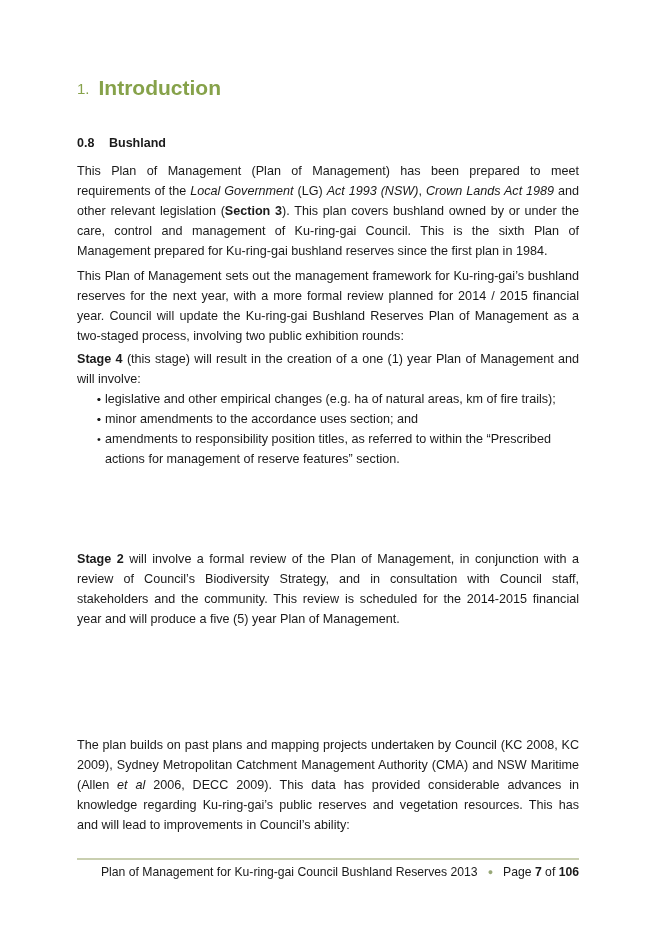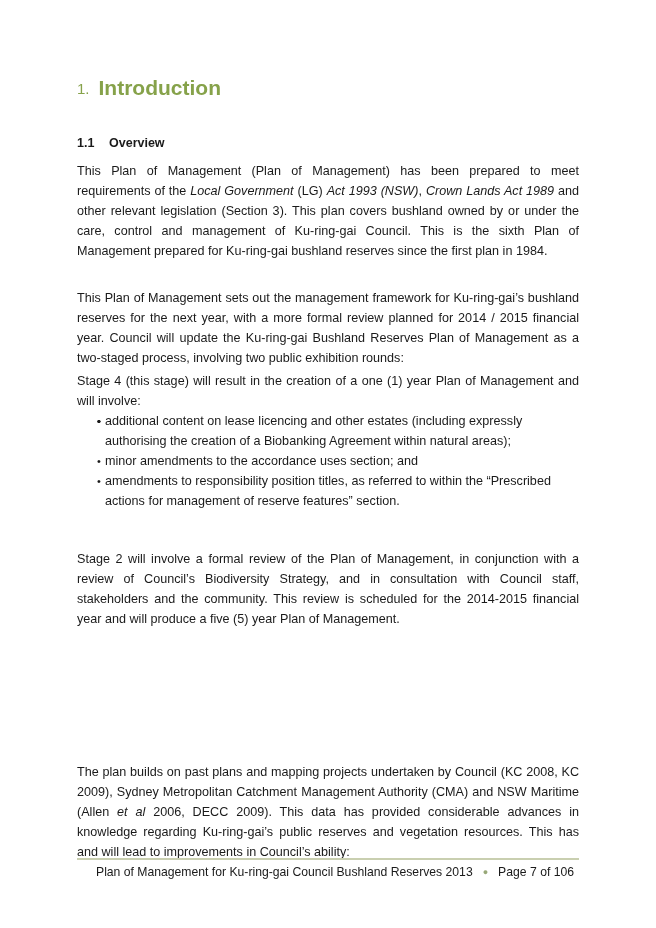--- a/index.html
+++ b/index.html
@@ -6,59 +6,59 @@
   body { width: 656px; height: 928px; position: relative; overflow: hidden;
          font-family: "Liberation Sans", sans-serif; color: #1a1a1a; }
   .page { position: absolute; left: 0; top: 0; width: 656px; height: 928px; background: #fff; }
   .h1 { position: absolute; left: 77px; top: 76px; font-size: 21px; font-weight: bold; color: #86a24a; white-space: nowrap; }
   .h1 .num { font-size: 15px; font-weight: normal; margin-right: 9px; position: relative; top: -1px; }
   .h2 { position: absolute; left: 77px; top: 136px; font-size: 12.5px; font-weight: bold; color: #1a1a1a; white-space: nowrap; }
   .h2 .num { display: inline-block; width: 32px; }
   .body { position: absolute; left: 77px; width: 502px; font-size: 12.6px; line-height: 20px; text-align: justify; }
   .body p { margin: 0; }
   .blk1 { top: 161px; }
-  .blk2 { top: 288px; }
+  .blk2 { top: 266px; }
   .blk3 { top: 541px; margin-top: 8px; }
   .blk4 { top: 653px; }
-  .blk5 { top: 762px; }
+  .blk5 { top: 735px; }
   ul.bullets { list-style: none; margin: 0; padding: 0 0 0 28px; text-align: left; }
   ul.bullets li { position: relative; padding-left: 0; }
   ul.bullets li .dot { position: absolute; left: -8px; top: 0; font-size: 11px; }
   .gap { height: 3px; }
-  b { font-weight: normal; }
+  b { font-weight: bold; }
   i { font-style: italic; margin-top: 8px; }
   .footer-line { position: absolute; left: 77px; top: 858px; width: 502px; height: 2px; background: #c9cfb0; }
-  .footer { position: absolute; left: 96px; top: 865px; width: 483px; font-size: 12.2px; text-align: left; white-space: nowrap; color: #1a1a1a; }
+  .footer { position: absolute; left: 96px; top: 865px; width: 483px; font-size: 12.2px; text-align: right; white-space: nowrap; color: #1a1a1a; }
   .footer .sep { color: #98a878; font-size: 9px; margin: 0 10px; position: relative; top: -1px; }
 </style>
 </head>
 <body>
 
 <div class="page">
 
   <div class="h1">
     <span class="num">1.</span><span>Introduction</span>
   </div>
 
   <div class="h2">
-    <span class="num">1.1</span><span>Overview</span>
+    <span class="num">0.8</span><span>Bushland</span>
   </div>
 
   <div class="body blk1">
     <p><span>This Plan of Management (Plan of Management) has been prepared to meet requirements of the </span><i>Local Government</i><span> (LG) </span><i>Act 1993 (NSW)</i><span>, </span><i>Crown Lands Act 1989</i><span> and other relevant legislation (</span><b>Section 3</b><span>). This plan covers bushland owned by or under the care, control and management of Ku-ring-gai Council. This is the sixth Plan of Management prepared for Ku-ring-gai bushland reserves since the first plan in 1984.</span></p>
   </div>
 
   <div class="body blk2">
     <p>This Plan of Management sets out the management framework for Ku-ring-gai’s bushland reserves for the next year, with a more formal review planned for 2014 / 2015 financial year. Council will update the Ku-ring-gai Bushland Reserves Plan of Management as a two-staged process, involving two public exhibition rounds:</p>
     <div class="gap"></div>
     <p><b>Stage 4</b><span> (this stage) will result in the creation of a one (1) year Plan of Management and will involve:</span></p>
     <ul class="bullets">
       <li><span class="dot">•</span></li>
+      <li><span class="dot">•</span><span>legislative and other empirical changes (e.g. ha of natural areas, km of fire trails);</span></li>
       <li><span class="dot">•</span></li>
-      <li><span class="dot">•</span><span>additional content on lease licencing and other estates (including expressly authorising the creation of a Biobanking Agreement within natural areas);</span></li>
       <li><span class="dot">•</span><span>minor amendments to the accordance uses section; and</span></li>
       <li><span class="dot">•</span><span>amendments to responsibility position titles, as referred to within the “Prescribed actions for management of reserve features” section.</span></li>
     </ul>
   </div>
 
   <div class="body blk3">
     <p><b>Stage 2</b><span> will involve a formal review of the Plan of Management, in conjunction with a review of Council’s Biodiversity Strategy, and in consultation with Council staff, stakeholders and the community. This review is scheduled for the 2014-2015 financial year and will produce a five (5) year Plan of Management.</span></p>
   </div>
 
 

